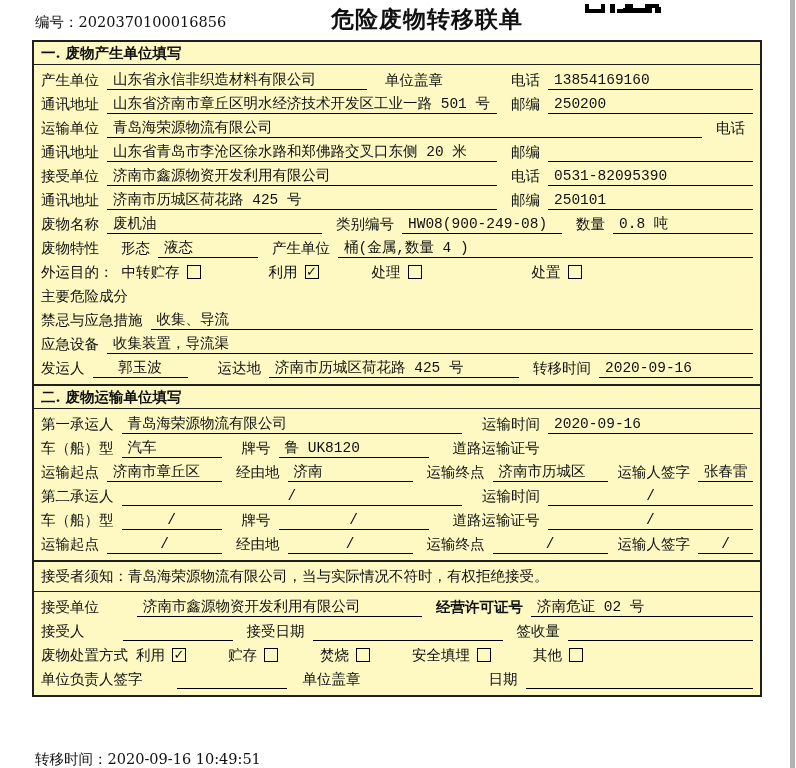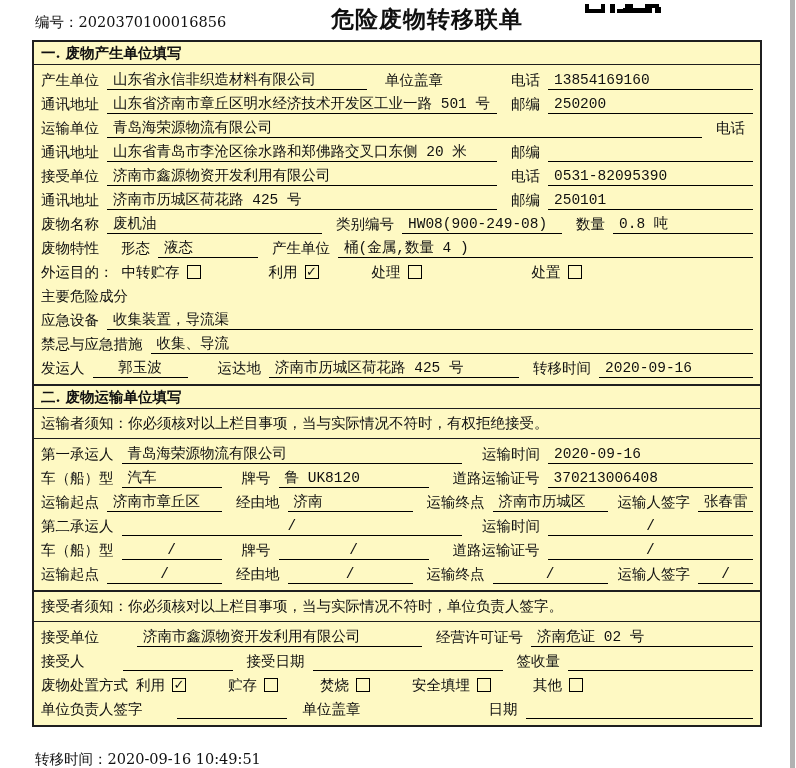--- a/index.html
+++ b/index.html
@@ -135,54 +135,52 @@
           <span class="gapseg" style="width: 110px;"></span>
           <span class="cb">
             <span class="cbt">处置</span>
             <span class="box"></span>
           </span>
         </div>
         <div class="row">
           <span class="lbl" style="padding-left: 0px;">主要危险成分</span>
         </div>
         <div class="row">
+          <span class="lbl" style="padding-left: 0px;">禁忌与应急措施</span>
+          <span class="val grow">收集、导流</span>
+        </div>
+        <div class="row">
           <span class="lbl" style="padding-left: 0px;">应急设备</span>
           <span class="val grow">收集装置，导流渠</span>
-        </div>
-        <div class="row">
-          <span class="lbl" style="padding-left: 0px;">禁忌与应急措施</span>
-          <span class="val grow">收集、导流</span>
         </div>
         <div class="row">
           <span class="lbl" style="padding-left: 0px;">发运人</span>
           <span class="val center" style="width: 95px;">郭玉波</span>
           <span class="lbl" style="padding-left: 30px;">运达地</span>
           <span class="val" style="width: 250px;">济南市历城区荷花路 425 号</span>
           <span class="lbl" style="padding-left: 14px;">转移时间</span>
           <span class="val grow">2020-09-16</span>
         </div>
       </div>
     </div>
     <div class="section">
       <div class="sec-header">二. 废物运输单位填写</div>
-      <div class="sec-notice">运输者须知：你必须核对以上栏目事项，当与实际情况不符时，有权拒绝接受。</div>
       <div class="rows">
         <div class="row">
           <span class="lbl" style="padding-left: 0px;">第一承运人</span>
           <span class="val grow">青岛海荣源物流有限公司</span>
           <span class="lbl" style="padding-left: 20px;">运输时间</span>
           <span class="val" style="width: 205px;">2020-09-16</span>
         </div>
         <div class="row">
           <span class="lbl" style="padding-left: 0px;">车（船）型</span>
           <span class="val" style="width: 100px;">汽车</span>
           <span class="lbl" style="padding-left: 20px;">牌号</span>
           <span class="val" style="width: 150px;">鲁 UK8120</span>
           <span class="lbl" style="padding-left: 24px;">道路运输证号</span>
-          <span class="val grow">370213006408</span>
         </div>
         <div class="row">
           <span class="lbl" style="padding-left: 0px;">运输起点</span>
           <span class="val" style="width: 115px;">济南市章丘区</span>
           <span class="lbl" style="padding-left: 14px;">经由地</span>
           <span class="val" style="width: 125px;">济南</span>
           <span class="lbl" style="padding-left: 14px;">运输终点</span>
           <span class="val" style="width: 115px;">济南市历城区</span>
           <span class="lbl" style="padding-left: 10px;">运输人签字</span>
           <span class="val grow">张春雷</span>
@@ -207,27 +205,27 @@
           <span class="lbl" style="padding-left: 14px;">经由地</span>
           <span class="val center" style="width: 125px;">/</span>
           <span class="lbl" style="padding-left: 14px;">运输终点</span>
           <span class="val center" style="width: 115px;">/</span>
           <span class="lbl" style="padding-left: 10px;">运输人签字</span>
           <span class="val grow center">/</span>
         </div>
       </div>
     </div>
     <div class="section">
-      <div class="sec-notice">接受者须知：你必须核对以上栏目事项，当与实际情况不符时，单位负责人签字。</div>
+      <div class="sec-notice">接受者须知：青岛海荣源物流有限公司，当与实际情况不符时，有权拒绝接受。</div>
       <div class="rows">
         <div class="row">
           <span class="lbl" style="padding-left: 0px;">接受单位</span>
           <span class="gapseg" style="width: 30px;"></span>
           <span class="val grow">济南市鑫源物资开发利用有限公司</span>
-          <span class="lbl" style="padding-left: 14px;">经营许可证号</span>
+          <span class="lbl" style="padding-left: 14px; font-weight: bold;">经营许可证号</span>
           <span class="val" style="width: 222px;">济南危证 02 号</span>
         </div>
         <div class="row">
           <span class="lbl" style="padding-left: 0px;">接受人</span>
           <span class="gapseg" style="width: 30px;"></span>
           <span class="val" style="width: 110px;"></span>
           <span class="lbl" style="padding-left: 14px;">接受日期</span>
           <span class="val" style="width: 190px;"></span>
           <span class="lbl" style="padding-left: 14px;">签收量</span>
           <span class="val grow"></span>

